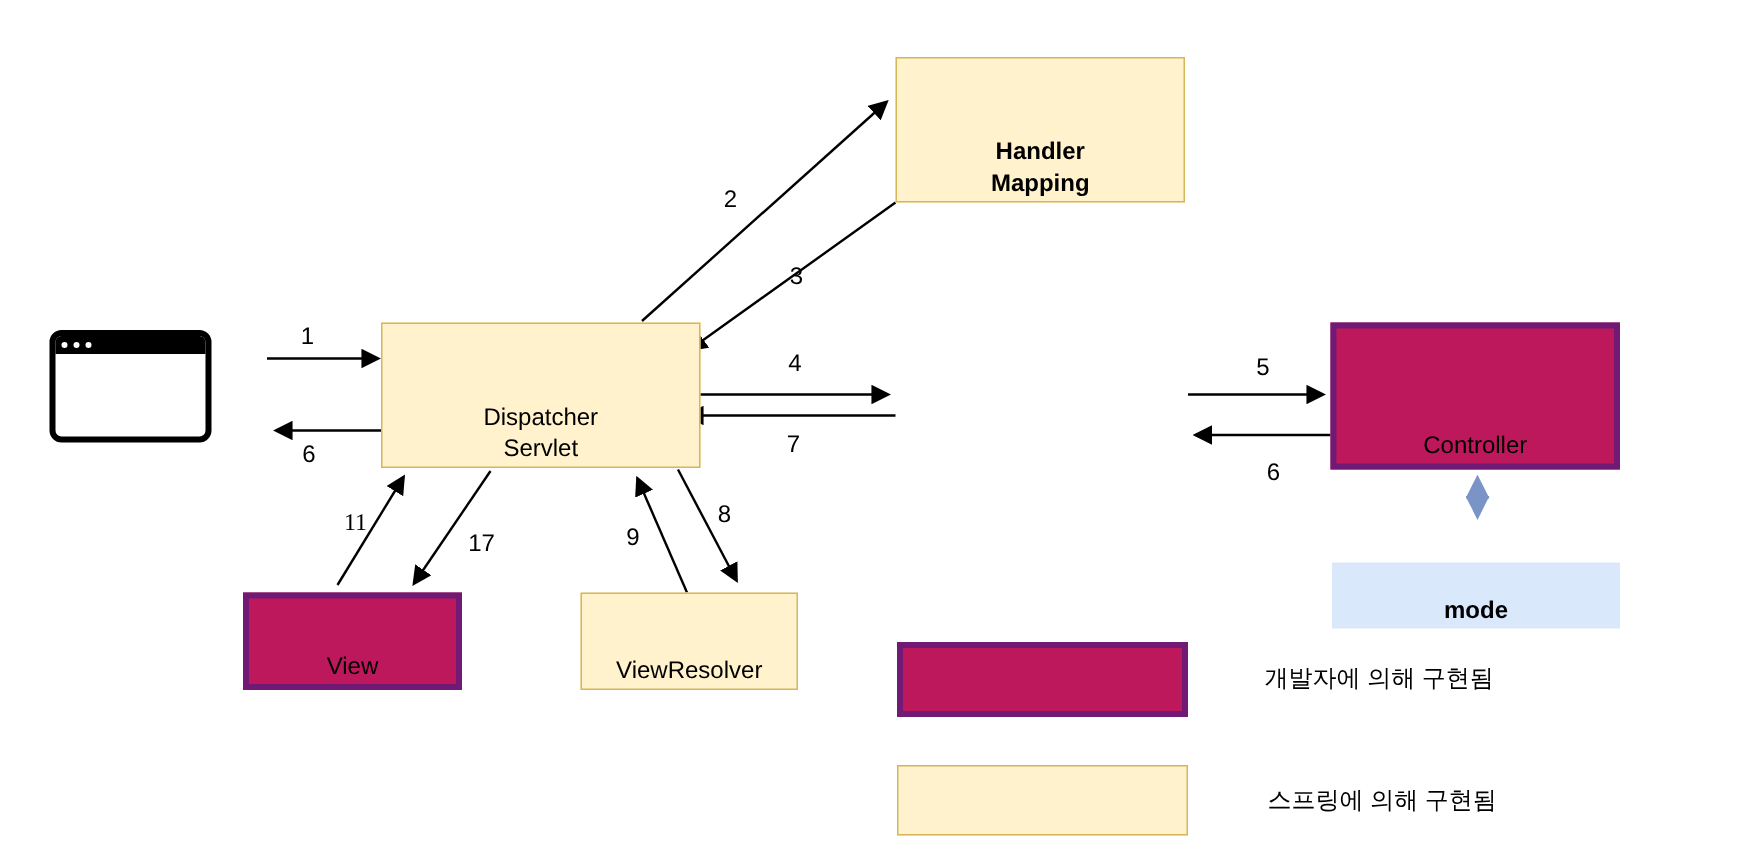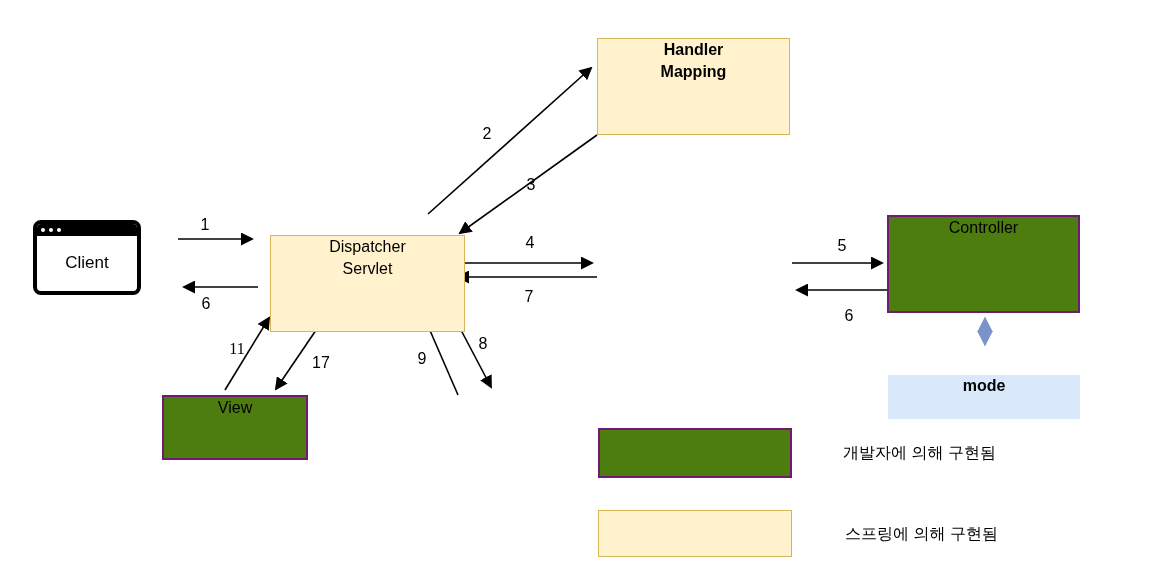--- a/index.html
+++ b/index.html
@@ -1,25 +1,25 @@
 <!DOCTYPE html>
 <html><head>
 <meta charset="utf-8">
 <style>
   html,body{margin:0;padding:0;background:#ffffff;}
   body{width:1176px;height:576px;position:relative;overflow:hidden;
        font-family:"Liberation Sans","DejaVu Sans",sans-serif;color:#000;}
   .canvas{position:absolute;left:0;top:0;width:1176px;height:576px;}
   svg.connectors{position:absolute;left:0;top:0;width:1176px;height:576px;pointer-events:none;}
 
-  .box{position:absolute;display:flex;align-items:flex-start;justify-content:center;
+  .box{position:absolute;display:flex;align-items:flex-end;justify-content:center;
        font-size:16px;line-height:1.35;text-align:center;box-sizing:border-box;}
   .box .lbl{max-width:112px;}
   .spring{background:#FFF2CC;border:1px solid #D6B656;}
-  .dev{background:#4d7c0f;border:2px solid #701a75;}
+  .dev{background:#be185d;border:4px solid #701a75;}
   .bold{font-weight:bold;}
 
   .num{position:absolute;font-size:16px;transform:translate(-50%,-50%);
        background:transparent;white-space:nowrap;}
 
   
   .client{position:absolute;left:33px;top:220px;width:108px;height:75px;
           border:4px solid #000;border-radius:8px;background:#fff;
           box-sizing:border-box;overflow:hidden;}
   .client-bar{height:13px;background:#000;display:flex;align-items:center;
@@ -75,44 +75,46 @@
   <span class="num" style="left:321px;top:363px;">17</span>
   <span class="num" style="left:237px;top:349px;font-family:Liberation Serif, serif;">11</span>
   <span class="num" style="left:206px;top:304px;">6</span>
 
   <div class="client">
     <div class="client-bar">
       <span class="dot"></span>
       <span class="dot"></span>
       <span class="dot"></span>
     </div>
-    <div class="client-body">Client</div>
   </div>
 
-  <div class="box spring" style="left:270px;top:215px;width:195px;height:97px;margin-top:20px;">
+  <div class="box spring" style="left:254px;top:215px;width:213px;height:97px;">
     <span class="lbl">Dispatcher Servlet</span>
   </div>
 
   <div class="box spring bold" style="left:597px;top:38px;width:193px;height:97px;">
     <span class="lbl">Handler Mapping</span>
   </div>
 
 
   <div class="box dev" style="left:887px;top:215px;width:193px;height:98px;">
     <span class="lbl">Controller</span>
   </div>
 
   <div class="box mode-box bold" style="left:888px;top:350px;width:192px;height:44px;margin-top:25px;">
     <span class="lbl">mode</span>
   </div>
 
   <div class="box dev" style="left:162px;top:395px;width:146px;height:65px;">
     <span class="lbl">View</span>
   </div>
 
+  <div class="box spring" style="left:387px;top:395px;width:145px;height:65px;">
+    <span class="lbl">ViewResolver</span>
+  </div>
 
   <div class="box dev" style="left:598px;top:428px;width:194px;height:50px;"></div>
   <span class="legend-text" style="left:843px;top:453px;">개발자에 의해 구현됨</span>
 
   <div class="box spring" style="left:598px;top:510px;width:194px;height:47px;"></div>
   <span class="legend-text" style="left:845px;top:534px;">스프링에 의해 구현됨</span>
 
 </div>
 
 </body></html>

